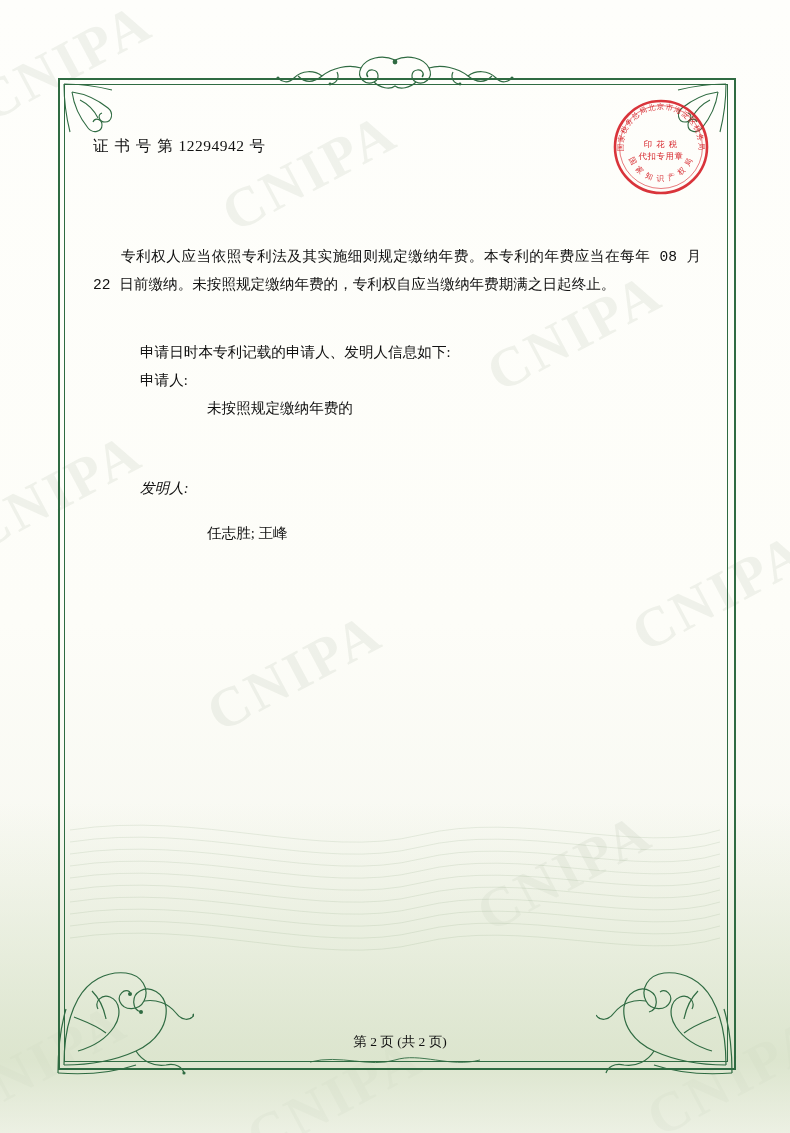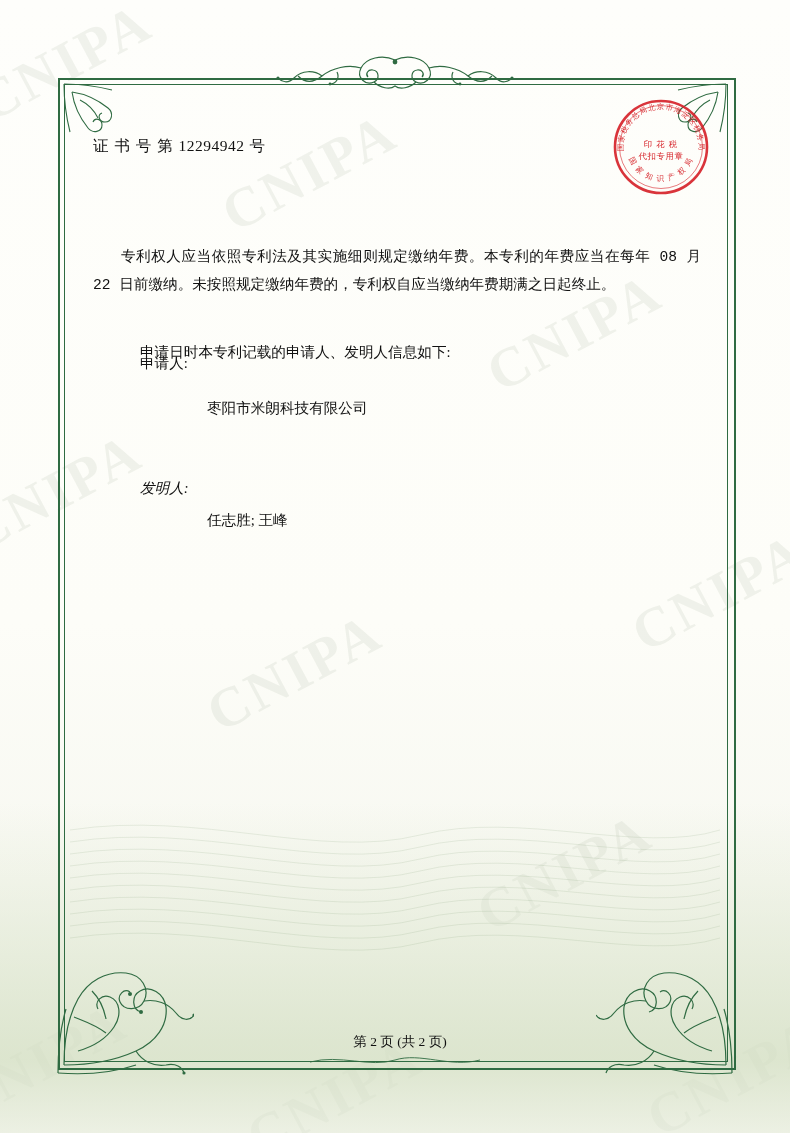--- a/index.html
+++ b/index.html
@@ -99,24 +99,24 @@
 
   .line {
     position: absolute;
     left: 35px;
     font-size: 14.6px;
     color: #111;
     line-height: 24px;
     margin-left: 32px;
   }
   #lbl-applicant-info { top: 262px; left: 50px; }
-  #lbl-applicant     { top: 273px; left: 50px; }
+  #lbl-applicant     { top: 290px; left: 50px; }
   #val-applicant     { top: 318px; left: 117px; }
   #lbl-inventor      { top: 398px; left: 50px; font-style: italic; }
-  #val-inventor      { top: 430px; left: 117px; }
+  #val-inventor      { top: 443px; left: 117px; }
 
   #page-footer {
     position: absolute;
     left: 5px;
     width: 674px;
     top: 955px;
     text-align: center;
     font-size: 13.5px;
     color: #111;
   }
@@ -255,21 +255,21 @@
     <div class="cert-no">
       <span>证 书 号 第</span>
       <span class="num">12294942</span>
       <span>号</span>
     </div>
 
     <div class="para" id="para-fee">专利权人应当依照专利法及其实施细则规定缴纳年费。本专利的年费应当在每年 08 月 22 日前缴纳。未按照规定缴纳年费的，专利权自应当缴纳年费期满之日起终止。</div>
 
     <div class="line" id="lbl-applicant-info">申请日时本专利记载的申请人、发明人信息如下:</div>
     <div class="line" id="lbl-applicant">申请人:</div>
-    <div class="line" id="val-applicant">枣阳市米朗科技有限公司</div>
+    <div class="line" id="val-applicant">未按照规定缴纳年费的</div>
 
     <div class="line" id="lbl-inventor">发明人:</div>
     <div class="line" id="val-inventor">任志胜; 王峰</div>
 
     <div id="page-footer">第 2 页 (共 2 页)</div>
   </div>
 
   <div id="seal">
     <svg width="100" height="100" viewBox="0 0 100 100">
       <defs>

